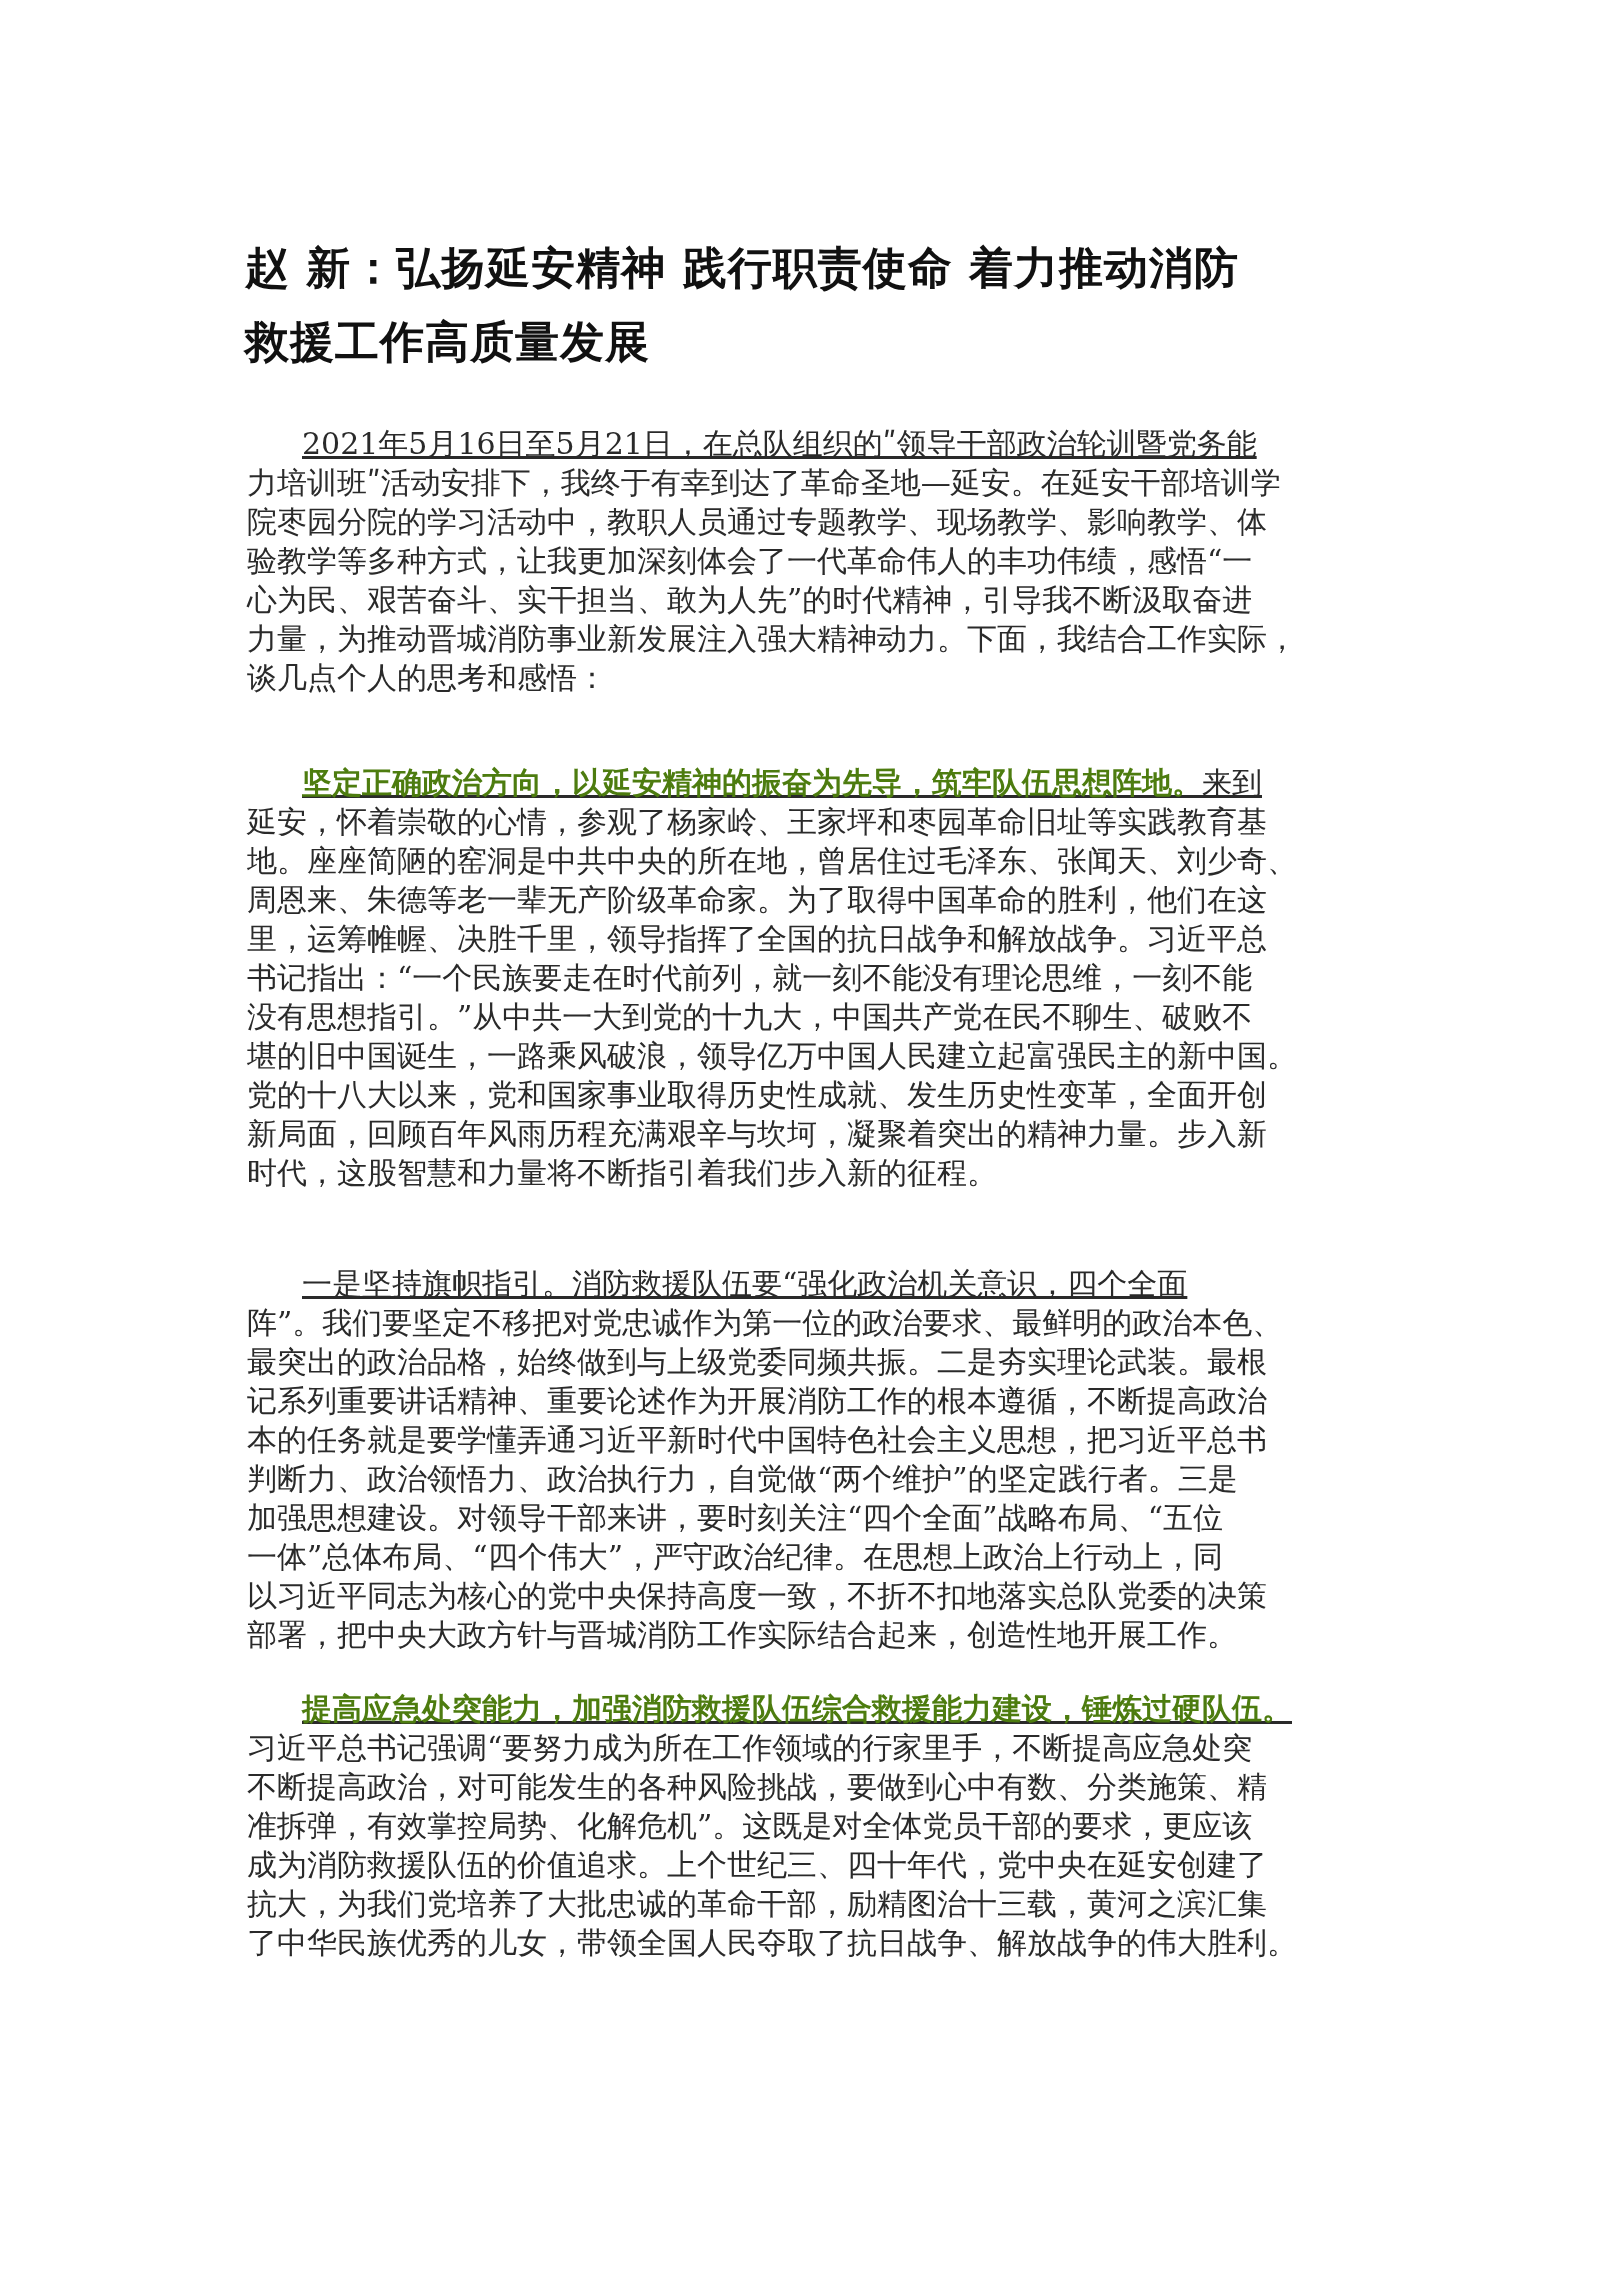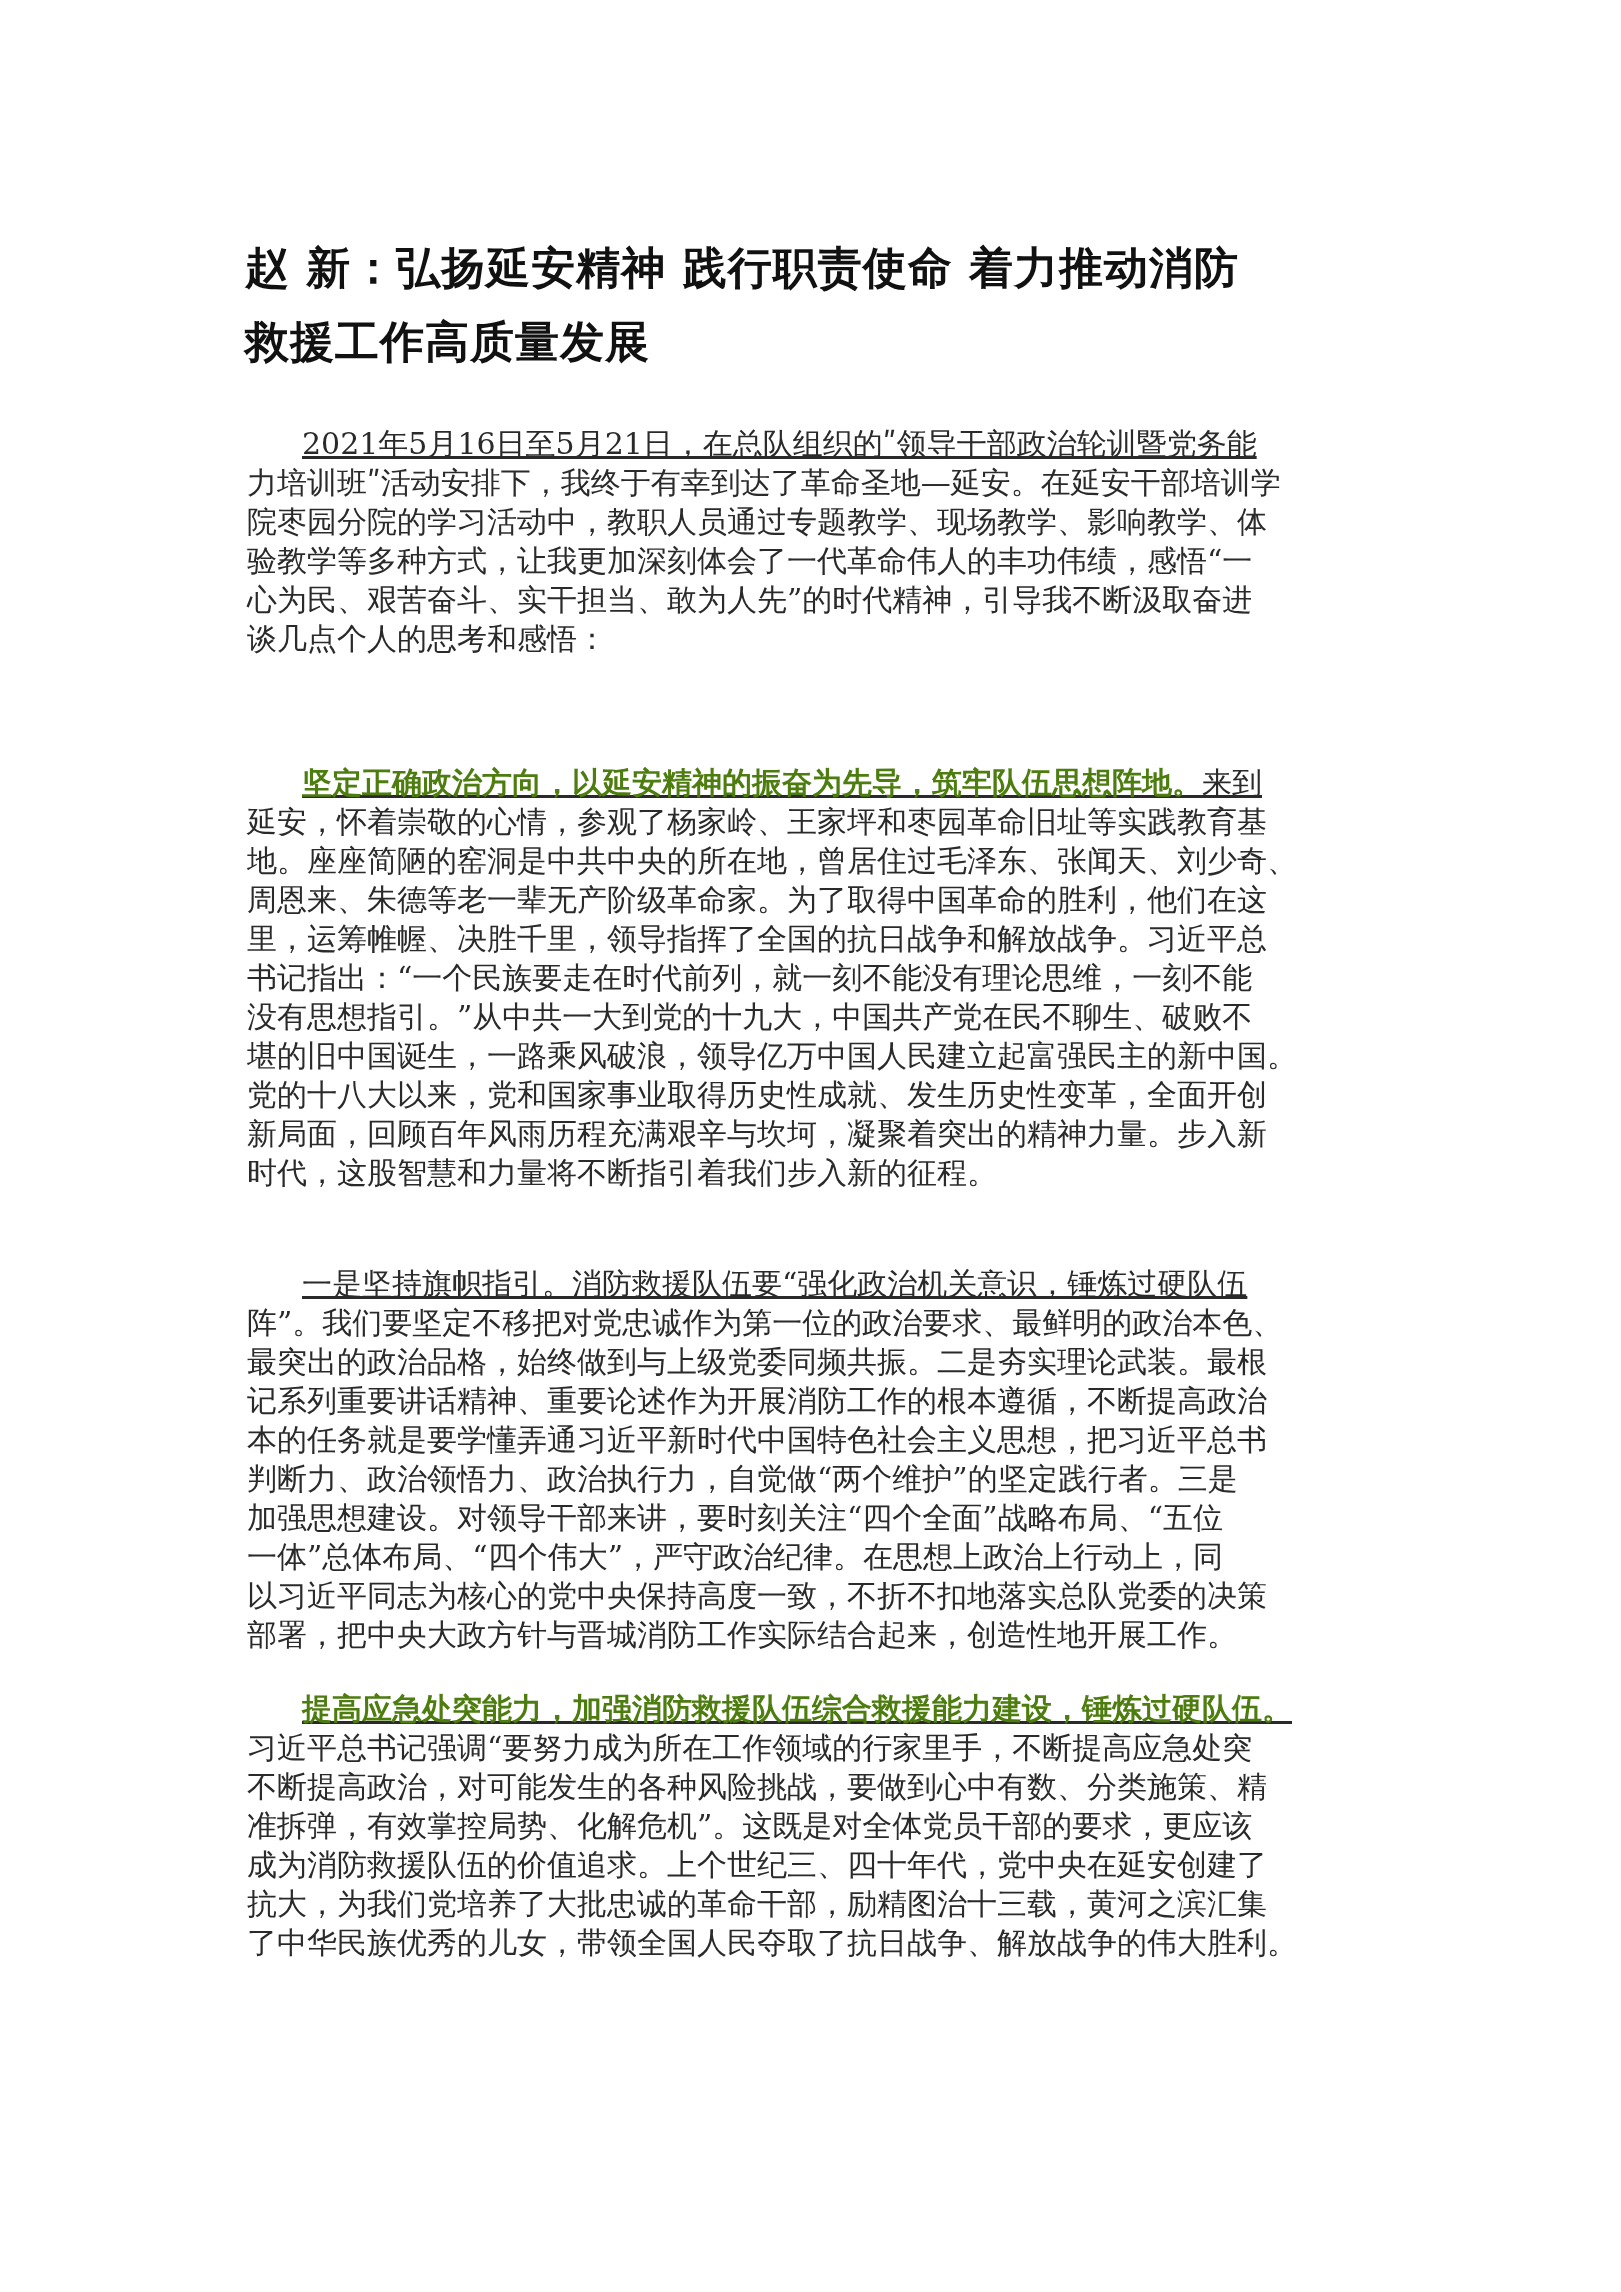--- a/index.html
+++ b/index.html
@@ -35,39 +35,40 @@
     <span class="tl">赵 新：弘扬延安精神 践行职责使命 着力推动消防</span>
     <span class="tl">救援工作高质量发展</span>
   </h1>
 
   <div class="body p" id="p1">
     <span class="ln first">2021年5月16日至5月21日，在总队组织的ʺ领导干部政治轮训暨党务能</span>
     <span class="ln">力培训班ʺ活动安排下，我终于有幸到达了革命圣地—延安。在延安干部培训学</span>
     <span class="ln">院枣园分院的学习活动中，教职人员通过专题教学、现场教学、影响教学、体</span>
     <span class="ln">验教学等多种方式，让我更加深刻体会了一代革命伟人的丰功伟绩，感悟“一</span>
     <span class="ln">心为民、艰苦奋斗、实干担当、敢为人先”的时代精神，引导我不断汲取奋进</span>
+    <span class="ln">力量，为推动晋城消防事业新发展注入强大精神动力。下面，我结合工作实际，</span>
     <span class="ln">谈几点个人的思考和感悟：</span>
   </div>
 
   <div class="body p" id="p2">
     <span class="ln first"><span class="lead">坚定正确政治方向，以延安精神的振奋为先导，筑牢队伍思想阵地。</span><span>来到</span></span>
     <span class="ln">延安，怀着崇敬的心情，参观了杨家岭、王家坪和枣园革命旧址等实践教育基</span>
     <span class="ln">地。座座简陋的窑洞是中共中央的所在地，曾居住过毛泽东、张闻天、刘少奇、</span>
     <span class="ln">周恩来、朱德等老一辈无产阶级革命家。为了取得中国革命的胜利，他们在这</span>
     <span class="ln">里，运筹帷幄、决胜千里，领导指挥了全国的抗日战争和解放战争。习近平总</span>
     <span class="ln">书记指出：“一个民族要走在时代前列，就一刻不能没有理论思维，一刻不能</span>
     <span class="ln">没有思想指引。”从中共一大到党的十九大，中国共产党在民不聊生、破败不</span>
     <span class="ln">堪的旧中国诞生，一路乘风破浪，领导亿万中国人民建立起富强民主的新中国。</span>
     <span class="ln">党的十八大以来，党和国家事业取得历史性成就、发生历史性变革，全面开创</span>
     <span class="ln">新局面，回顾百年风雨历程充满艰辛与坎坷，凝聚着突出的精神力量。步入新</span>
     <span class="ln">时代，这股智慧和力量将不断指引着我们步入新的征程。</span>
   </div>
 
   <div class="body p" id="p3">
-    <span class="ln first">一是坚持旗帜指引。消防救援队伍要“强化政治机关意识，锤炼过硬队伍</span>
+    <span class="ln first">一是坚持旗帜指引。消防救援队伍要“强化政治机关意识，四个全面</span>
     <span class="ln">阵”。我们要坚定不移把对党忠诚作为第一位的政治要求、最鲜明的政治本色、</span>
     <span class="ln">最突出的政治品格，始终做到与上级党委同频共振。二是夯实理论武装。最根</span>
     <span class="ln">记系列重要讲话精神、重要论述作为开展消防工作的根本遵循，不断提高政治</span>
     <span class="ln">本的任务就是要学懂弄通习近平新时代中国特色社会主义思想，把习近平总书</span>
     <span class="ln">判断力、政治领悟力、政治执行力，自觉做“两个维护”的坚定践行者。三是</span>
     <span class="ln">加强思想建设。对领导干部来讲，要时刻关注“四个全面”战略布局、“五位</span>
     <span class="ln">一体”总体布局、“四个伟大”，严守政治纪律。在思想上政治上行动上，同</span>
     <span class="ln">以习近平同志为核心的党中央保持高度一致，不折不扣地落实总队党委的决策</span>
     <span class="ln">部署，把中央大政方针与晋城消防工作实际结合起来，创造性地开展工作。</span>
   </div>

